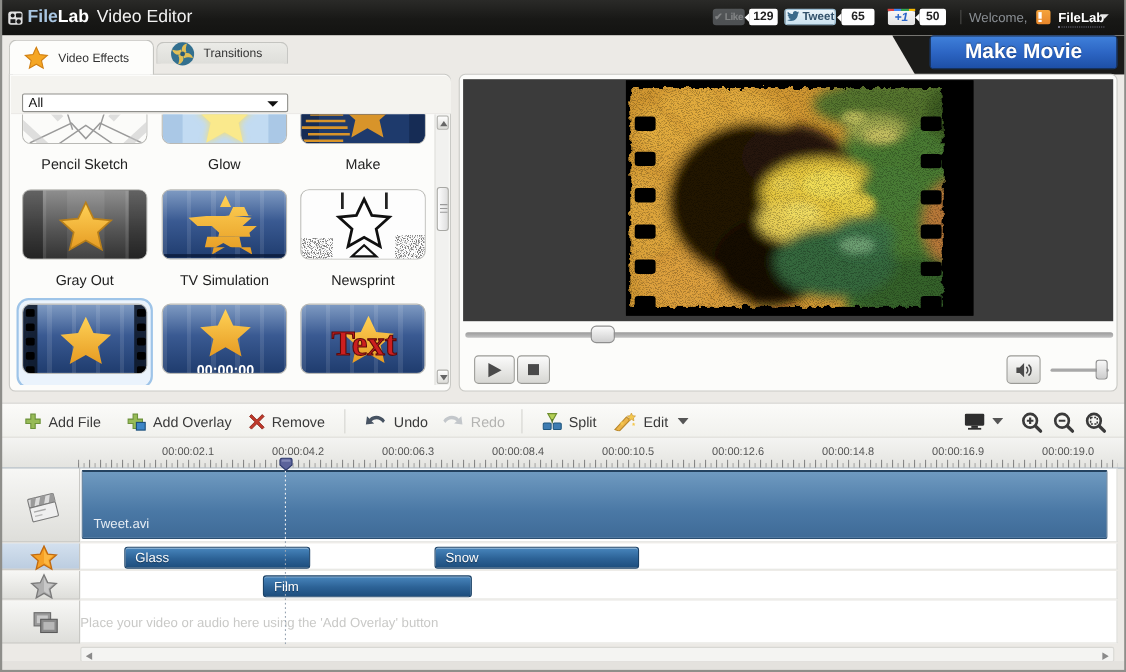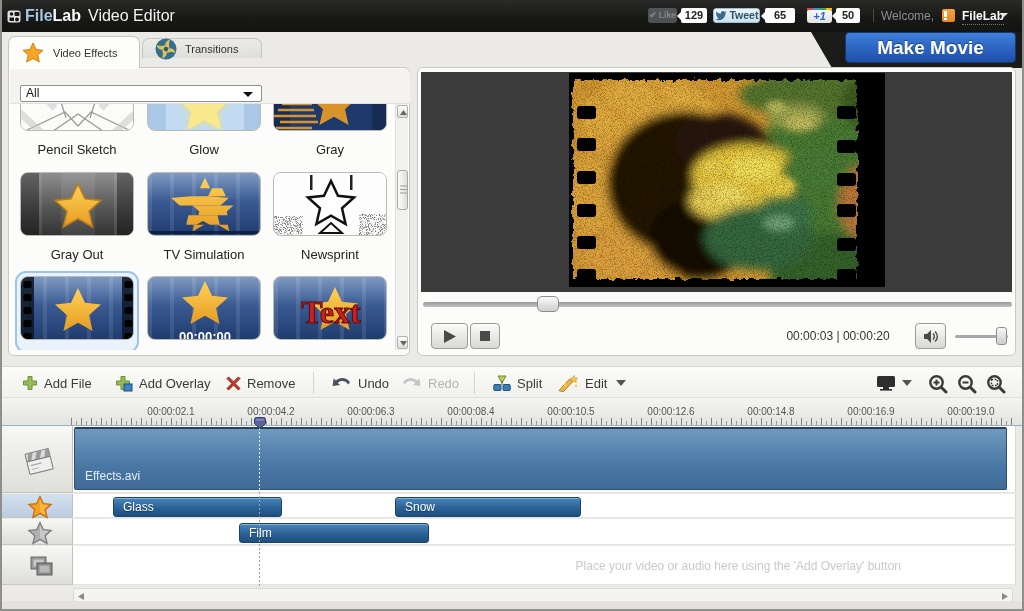--- a/index.html
+++ b/index.html
@@ -92,21 +92,21 @@
 #ticks { position:absolute; left:71px; top:20px; width:945px; height:7px;
   background-image:linear-gradient(90deg,#808080 0 1px,transparent 1px),linear-gradient(90deg,#9a9a9a 0 1px,transparent 1px);
   background-size:10px 7px,5px 4px; background-position:left bottom,left bottom; background-repeat:repeat-x; }
 #hdrcol { position:absolute; left:0; top:426px; width:73px; height:160px; }
 .hcell { position:absolute; left:0; width:73px; background:linear-gradient(#f7f7f5,#dededa); border-bottom:1px solid #c6c6c2; border-right:1px solid #c0c0bc; }
 .trackrow { position:absolute; left:73px; width:943px; border-right:1px solid #d8d8d4; background:#fff; border-bottom:1px solid #e4e4e0; }
 #clip-sample { position:absolute; left:74px; top:427px; width:933px; height:63px;
   background:linear-gradient(#6f9ac0,#4a78a5 60%,#3f6b97); border:1px solid #2b4e71; border-top:2px solid #24425f; border-radius:2px; }
 #clip-sample span { position:absolute; left:10px; bottom:6px; color:#e6edf4; font-size:12px; }
 .eclip { position:absolute; height:20px; background:linear-gradient(#4886bd,#2c6296 55%,#1e4e7d); border:1px solid #1c4368; border-radius:3px; box-shadow:inset 0 1px 0 rgba(255,255,255,.35); color:#fff; font-size:12px; line-height:18px; padding-left:9px; text-shadow:0 1px 1px rgba(0,0,0,.4); }
-#placeholder { position:absolute; left:73px; top:559px; width:828px; text-align:right; font-size:12px; color:#c9c9c7;padding-left:45px; }
+#placeholder { position:absolute; left:73px; top:559px; width:828px; text-align:left; font-size:12px; color:#c9c9c7; }
 #playline { position:absolute; left:259px; top:420px; width:1px; height:166px; background-image:linear-gradient(#98a4b2 50%, rgba(255,255,255,0) 50%); background-size:1px 4px; }
 #playline2 { position:absolute; left:259px; top:428px; width:1px; height:62px; background-image:linear-gradient(#e8eef4 50%, rgba(255,255,255,0) 50%); background-size:1px 4px; }
 #playmark { position:absolute; left:253px; top:415px; }
 #hscroll { position:absolute; left:73px; top:588px; width:940px; height:14px; background:#f4f4f2; border:1px solid #d8d8d4; border-radius:2px; }
 #botstrip { position:absolute; left:0; top:601px; width:1024px; height:10px; background:#e4e2de; }
 
 
 #fl, #fr { position:absolute; top:0; width:2px; height:611px; background:#8e8e8a; z-index:50; }
 #fl { left:0; } #fr { left:1022px; }
 #fb { position:absolute; left:0; top:609px; width:1024px; height:2px; background:#8e8e8a; z-index:50; }
@@ -224,21 +224,21 @@
           <line x1="4" y1="42" x2="40" y2="42"></line>
             <line x1="0" y1="48" x2="42" y2="48"></line>
           <line x1="6" y1="54" x2="44" y2="54"></line>
             <line x1="2" y1="60" x2="38" y2="60"></line>
           <line x1="8" y1="36" x2="38" y2="36"></line>
         </g>
       </svg>
     </div>
     <div class="tlabel" style="left:10px; top:38px;">Pencil Sketch</div>
     <div class="tlabel" style="left:137px; top:38px;">Glow</div>
-    <div class="tlabel" style="left:263px; top:38px;">Gray</div>
+    <div class="tlabel" style="left:263px; top:38px;">Make</div>
 
     <div class="thumb" style="left:10px; top:68px; background:linear-gradient(120deg,#9a9a9a,#3c3c3c 60%,#222);">
       <svg width="114" height="72" viewBox="0 0 114 72">
         <rect width="114" height="72" fill="url(#graybg)"></rect>
         <defs>
             <linearGradient id="graybg" x1="0" y1="0" x2="0" y2="1">
               <stop offset="0" stop-color="#8e8e8e"></stop>
               <stop offset=".5" stop-color="#555"></stop>
               <stop offset="1" stop-color="#262626"></stop>
             </linearGradient>
@@ -427,21 +427,20 @@
   <div class="ctlbtn" id="playbtn">
       <svg style="position:absolute;left:10px;top:5px;" width="15" height="15" viewBox="0 0 15 15">
         <path d="M2 1l12 6.5L2 14z" fill="#4a4a4a"></path>
       </svg>
     </div>
   <div class="ctlbtn" id="stopbtn">
       <svg style="position:absolute;left:8px;top:6px;" width="12" height="12" viewBox="0 0 12 12">
         <rect x="1" y="1" width="10" height="10" fill="#4a4a4a"></rect>
       </svg>
     </div>
-  <div id="timetxt">00:00:03 | 00:00:20</div>
   <div class="ctlbtn" id="volbtn">
       <svg style="position:absolute;left:7px;top:5px;" width="16" height="15" viewBox="0 0 16 15">
         <path d="M1 5h3l4-4v13l-4-4H1z" fill="#4a4a4a"></path>
         <path d="M10 4.5a4 4 0 0 1 0 6M12 2.5a6.5 6.5 0 0 1 0 10" fill="none" stroke="#4a4a4a" stroke-width="1.4"></path>
       </svg>
     </div>
   <div id="voltrack"></div>
   <div id="volthumb"></div>
 </div>
 
@@ -569,21 +568,21 @@
       <rect x="7" y="7" width="15" height="12" fill="#8a8a8a" stroke="#5a5a5a"></rect>
       <rect x="9.5" y="9.5" width="10" height="7" fill="#b8b8b8"></rect>
     </svg>
   </div>
 </div>
 <div class="trackrow" style="top:426px; height:67px;"></div>
 <div class="trackrow" style="top:494px; height:24px;"></div>
 <div class="trackrow" style="top:519px; height:26px;"></div>
 <div class="trackrow" style="top:546px; height:39px;"></div>
 <div id="clip-sample">
-    <span>Effects.avi</span>
+    <span>Tweet.avi</span>
   </div>
 <div class="eclip" style="left:113px; top:497px; width:169px;">Glass</div>
 <div class="eclip" style="left:395px; top:497px; width:186px;">Snow</div>
 <div class="eclip" style="left:239px; top:523px; width:190px;">Film</div>
 <div id="placeholder">Place your video or audio here using the 'Add Overlay' button</div>
 <div id="playline"></div>
 <div id="playline2"></div>
 <div id="playmark">
   <svg width="14" height="12" viewBox="0 0 14 12">
       <path d="M1.5 2.5a2 2 0 0 1 2-2h7a2 2 0 0 1 2 2v4.2L7 11.5 1.5 6.7z" fill="#5b639b" stroke="#2e3a6e" stroke-width="1"></path>

